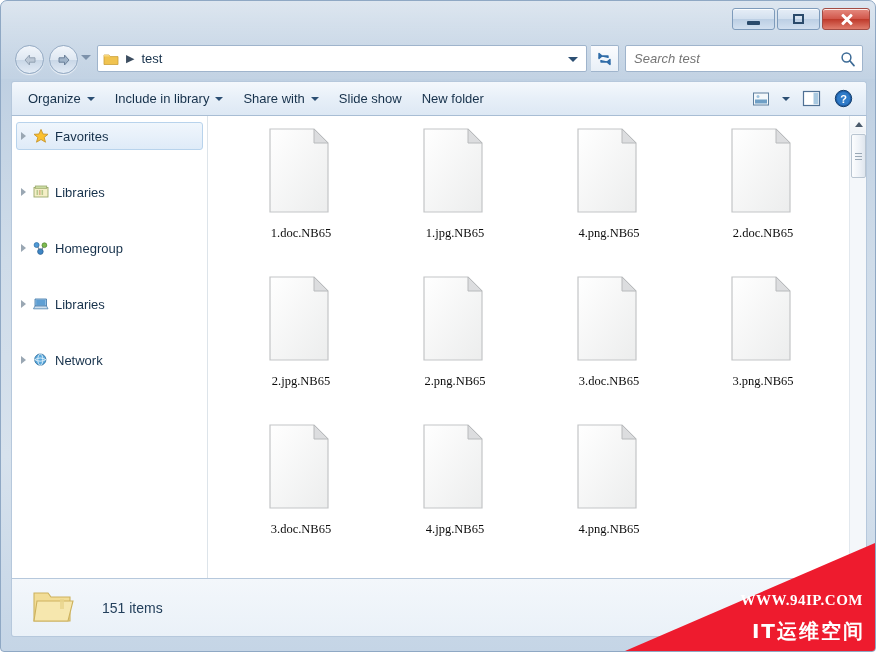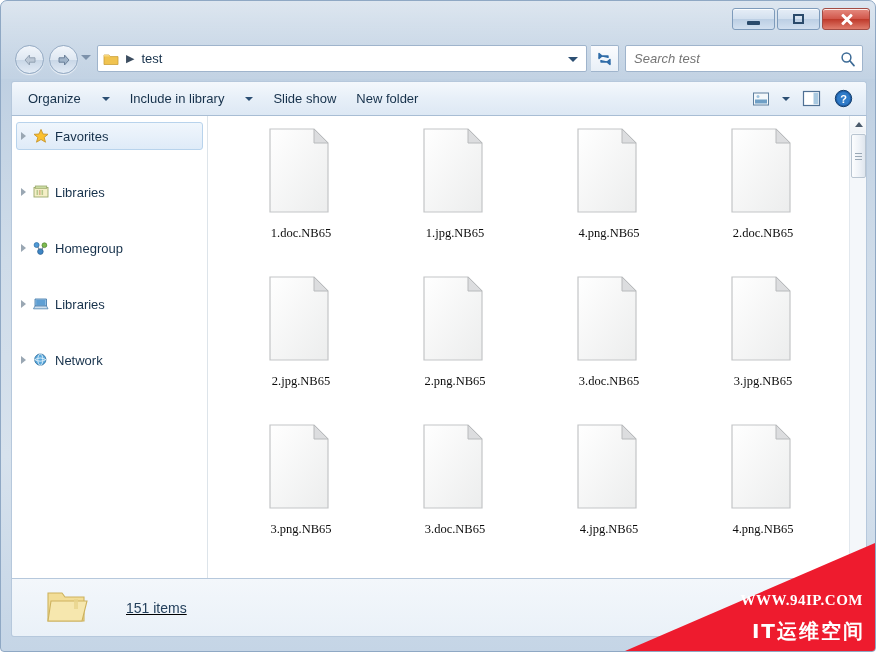--- a/index.html
+++ b/index.html
@@ -209,21 +209,21 @@
     display: flex;
     align-items: center;
     padding-left: 6px;
   }
   .tb-item {
     font-size: 13px;
     color: #16314b;
     padding: 5px 10px;
     display: flex;
     align-items: center;
-    gap: 21px;
+    gap: 6px;
     cursor: default;
     white-space: nowrap;
   }
   .tb-caret {
     width: 0; height: 0;
     border-left: 4px solid transparent;
     border-right: 4px solid transparent;
     border-top: 4px solid #2c4f73;
   }
   #tb-right {
@@ -371,23 +371,22 @@
     left: 10px; top: 578px;
     width: 856px;
     height: 58px;
     box-sizing: border-box;
     background: linear-gradient(to bottom, #f3f7fb 0%, #eaf1f8 100%);
     border: 1px solid #b6c8dc;
     border-top: none;
     border-radius: 0 0 3px 3px;
     display: flex;
     align-items: center;
-    padding-left: 32px;
-    gap: 36px;
-    text-decoration: underline;
+    padding-left: 18px;
+    gap: 26px;
   }
   #status-folder-icon { width: 46px; height: 42px; flex: 0 0 auto; }
   #status-text {
     font-size: 14px;
     color: #24405c;
   }
 
   
   #watermark {
     position: absolute;
@@ -488,20 +487,24 @@
     </div>
   </div>
 
   <div id="toolbar">
     <div class="tb-item">
       <span>Organize</span>
       <span class="tb-caret"></span>
     </div>
     <div class="tb-item">
       <span>Include in library</span>
+      <span class="tb-caret"></span>
+    </div>
+    <div class="tb-item">
+      <span>Share with</span>
       <span class="tb-caret"></span>
     </div>
     <div class="tb-item">
       <span>Slide show</span>
     </div>
     <div class="tb-item">
       <span>New folder</span>
     </div>
 
     <div id="tb-right">
@@ -679,29 +682,20 @@
           </span>
           <span class="file-label">3.doc.NB65</span>
         </div>
         <div class="file-item">
           <span class="doc-icon">
             <svg width="70" height="90" viewBox="0 0 70 90">
               <path d="M4 3 L48 3 L62 17 L62 86 L4 86 Z" fill="url(#pg)" stroke="#c3c5c7" stroke-width="1.2"></path>
               <path d="M48 3 L62 17 L48 17 Z" fill="#dcdddf" stroke="#b8babc" stroke-width="1"></path>
             </svg>
           </span>
-          <span class="file-label">3.jpg.NB65</span>
-        </div>
-        <div class="file-item">
-          <span class="doc-icon">
-            <svg width="70" height="90" viewBox="0 0 70 90">
-              <path d="M4 3 L48 3 L62 17 L62 86 L4 86 Z" fill="url(#pg)" stroke="#c3c5c7" stroke-width="1.2"></path>
-              <path d="M48 3 L62 17 L48 17 Z" fill="#dcdddf" stroke="#b8babc" stroke-width="1"></path>
-            </svg>
-          </span>
           <span class="file-label">3.png.NB65</span>
         </div>
         <div class="file-item">
           <span class="doc-icon">
             <svg width="70" height="90" viewBox="0 0 70 90">
               <path d="M4 3 L48 3 L62 17 L62 86 L4 86 Z" fill="url(#pg)" stroke="#c3c5c7" stroke-width="1.2"></path>
               <path d="M48 3 L62 17 L48 17 Z" fill="#dcdddf" stroke="#b8babc" stroke-width="1"></path>
             </svg>
           </span>
           <span class="file-label">3.doc.NB65</span>

